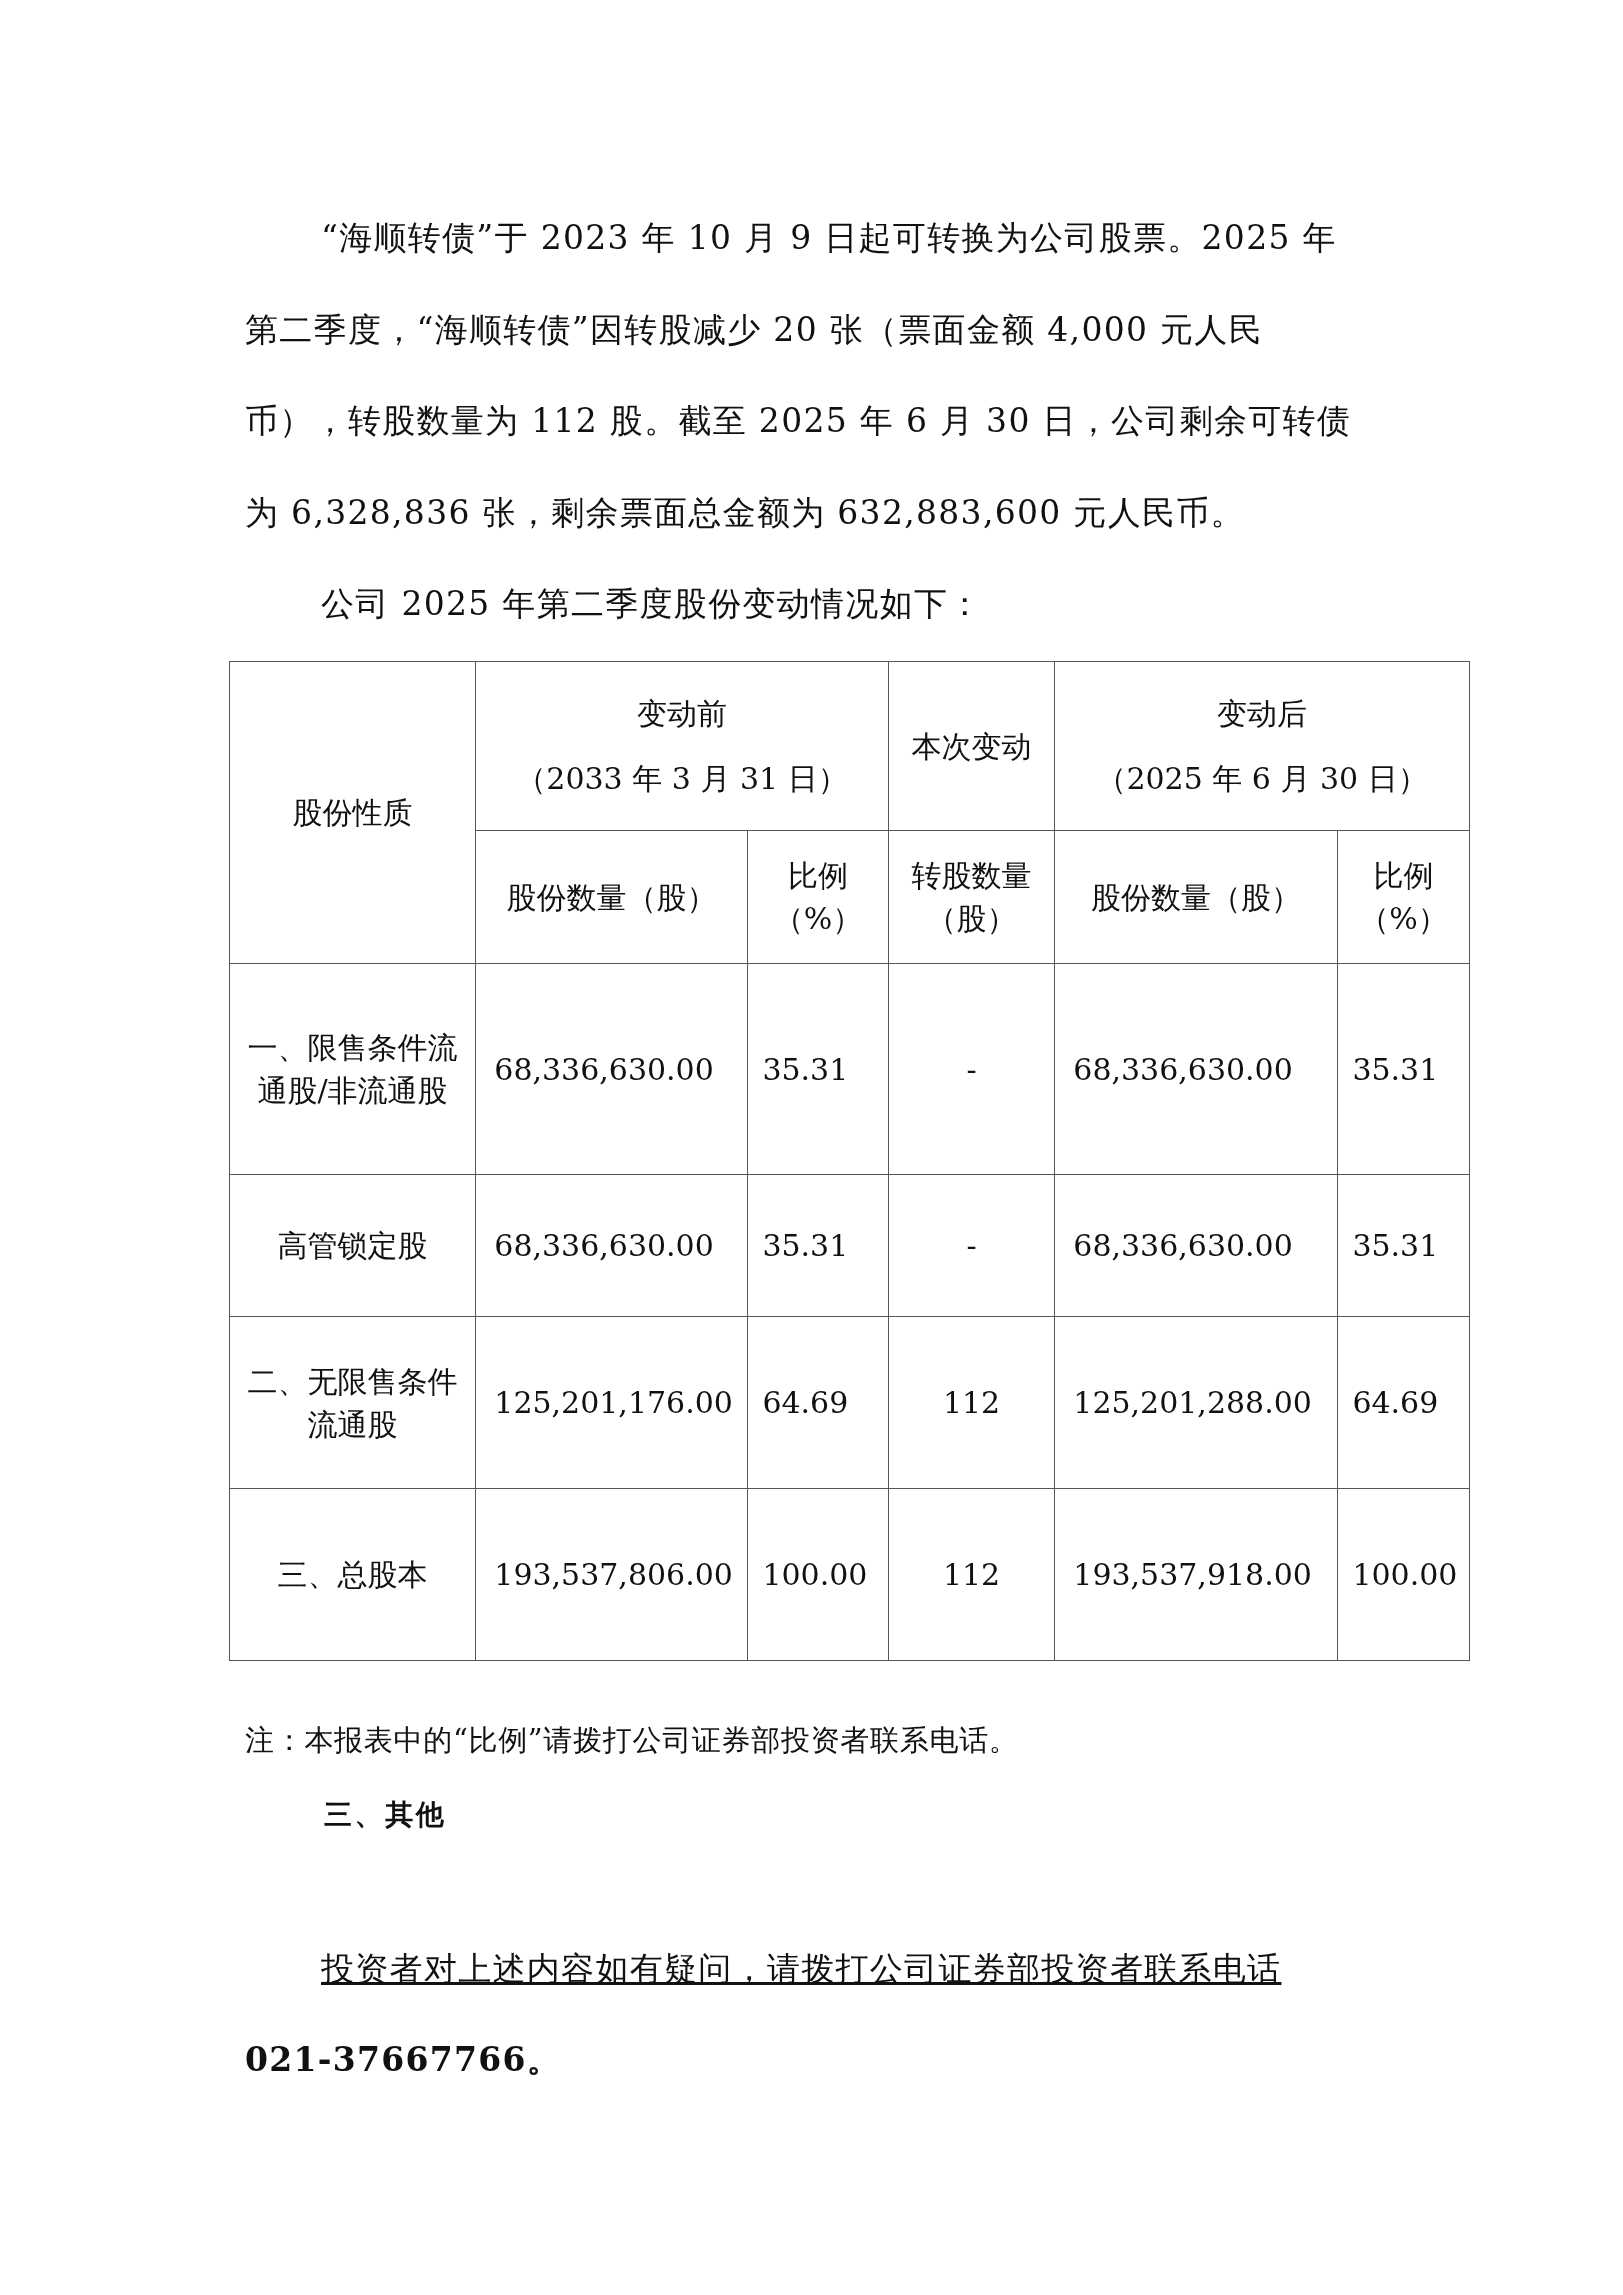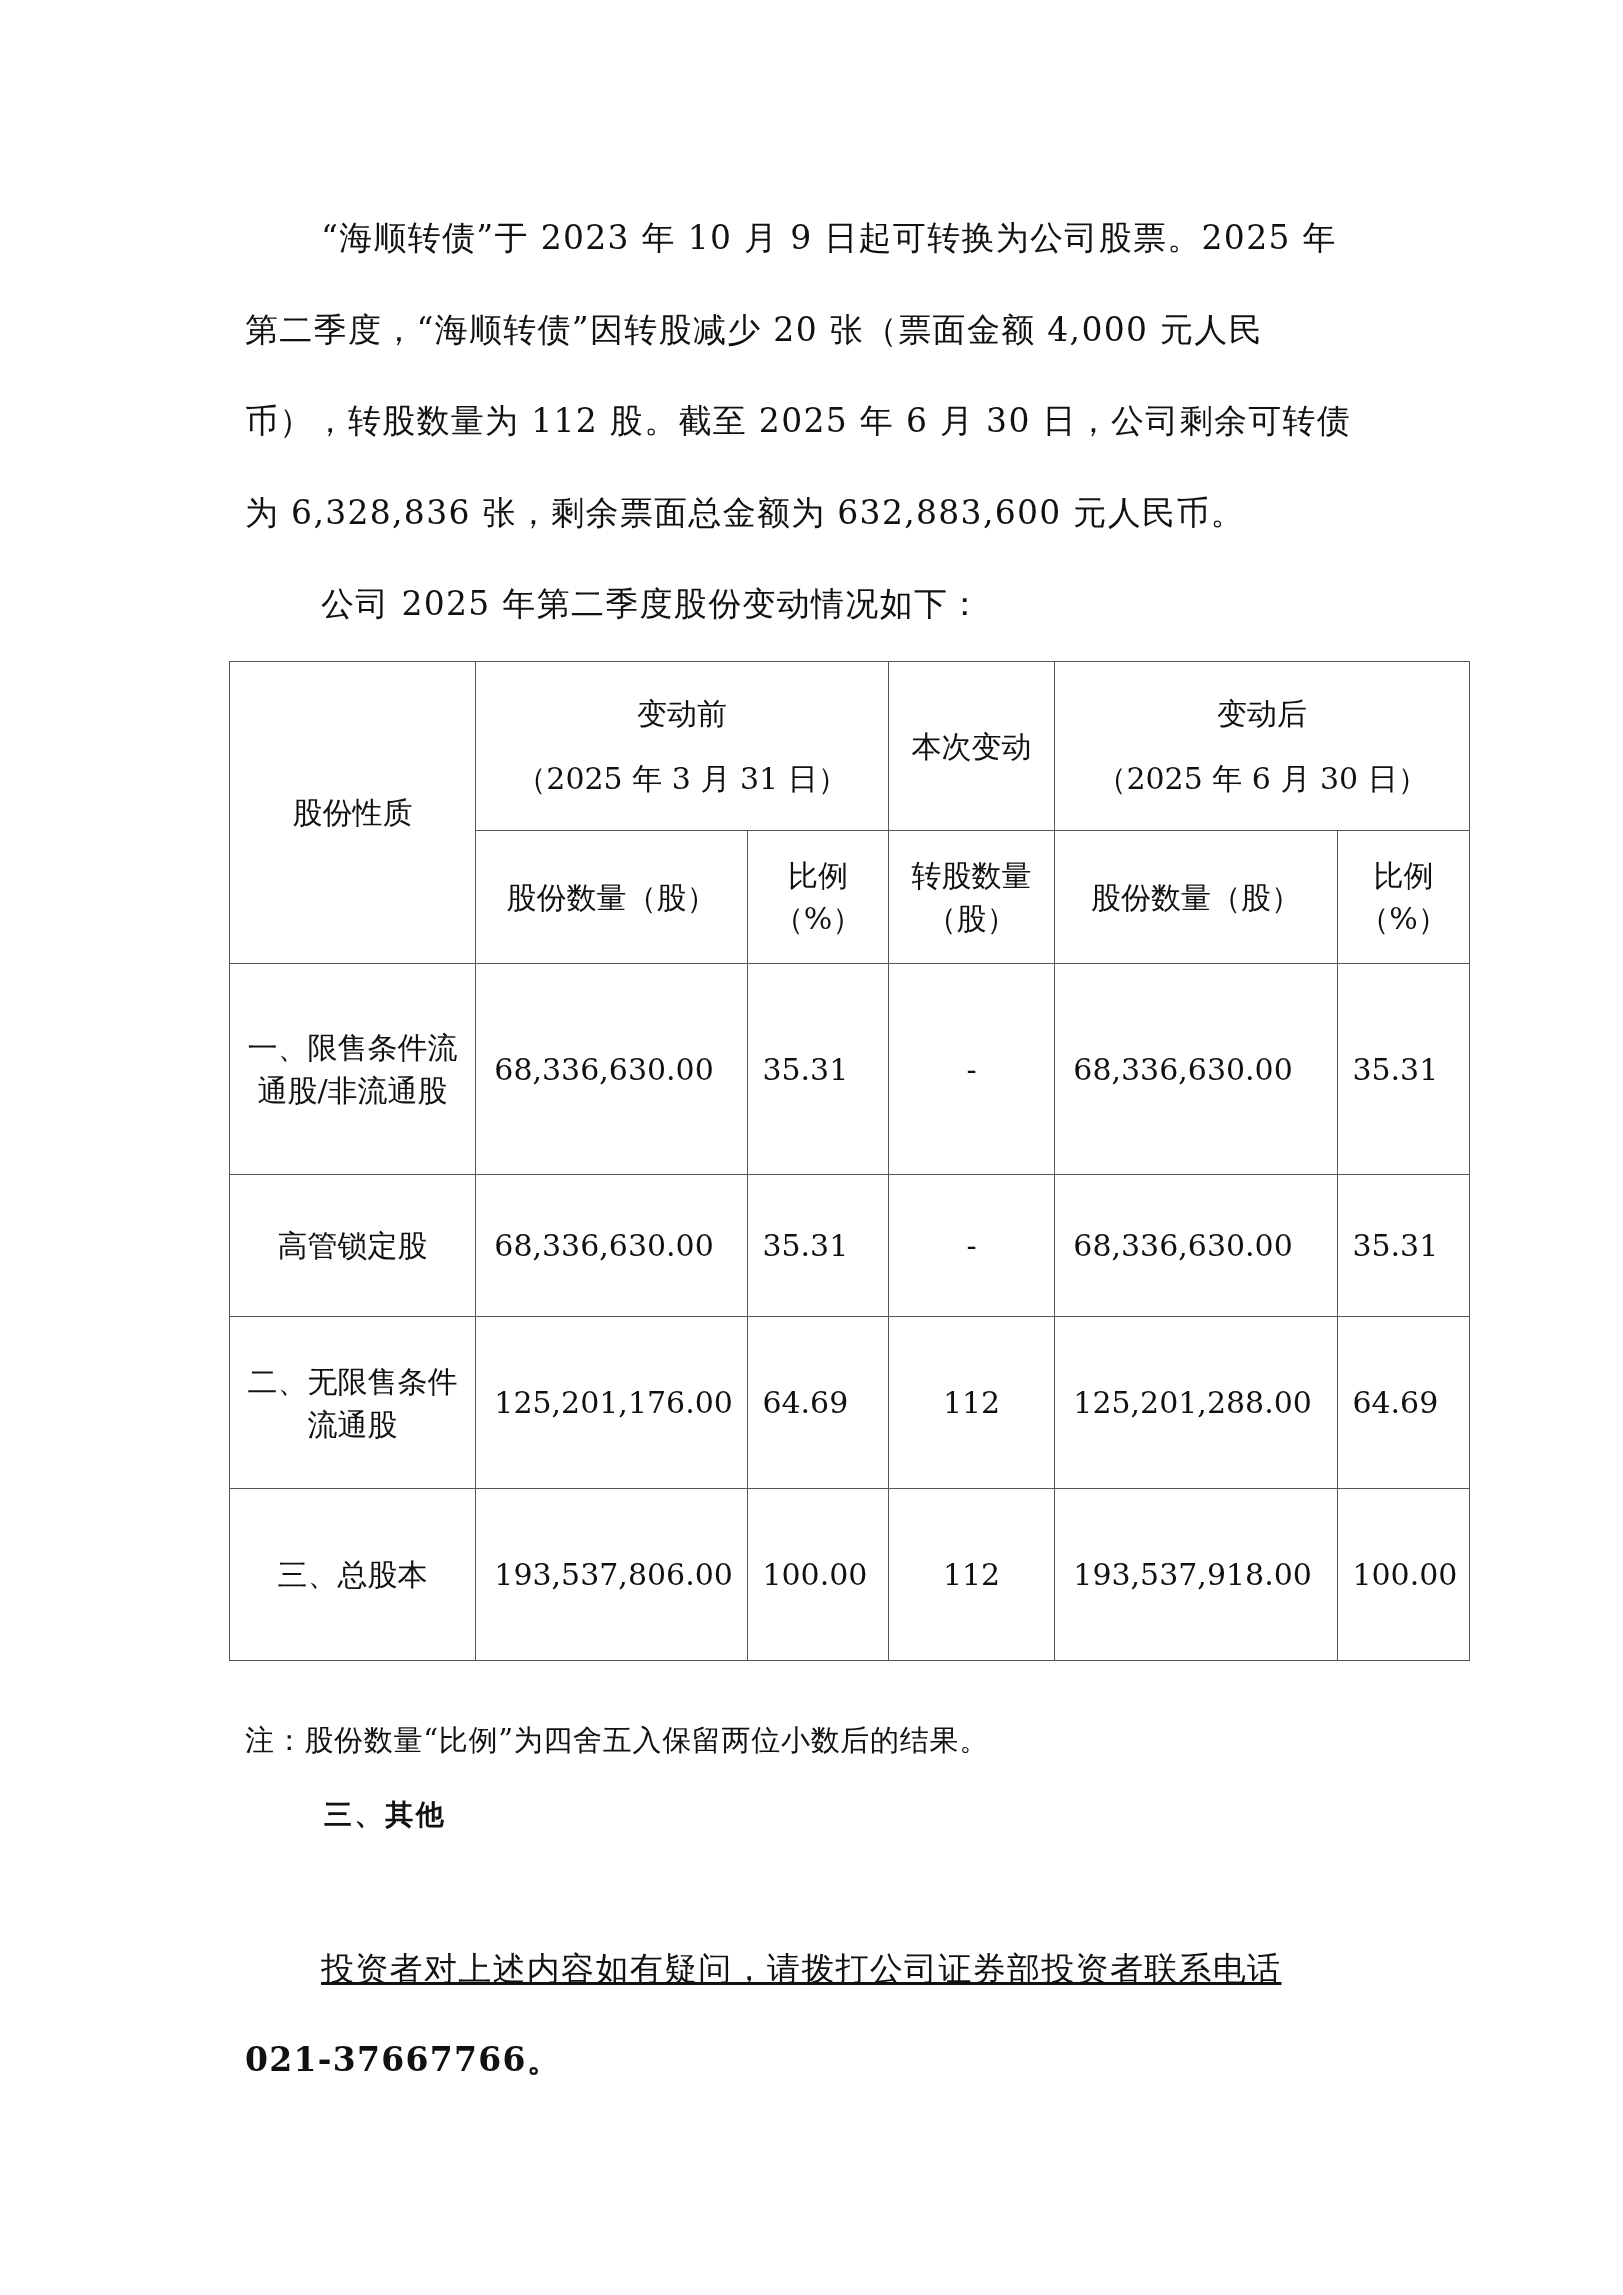--- a/index.html
+++ b/index.html
@@ -31,21 +31,21 @@
       <col style="width:141px">
     <col style="width:166px">
       <col style="width:283px">
       <col style="width:132px">
   </colgroup>
   <tbody>
       <tr style="height:169px">
     <td rowspan="2">股份性质</td>
     <td colspan="2">
       <div style="margin-bottom:22px">变动前</div>
-      <div>（2025 年 3 月 31 日）</div>
+      <div>（2033 年 3 月 31 日）</div>
     </td>
     <td>本次变动</td>
     <td colspan="2">
       <div style="margin-bottom:22px">变动后</div>
       <div>（2025 年 6 月 30 日）</div>
     </td>
   </tr>
   <tr style="height:133px">
     <td>股份数量（股）</td>
     <td>
@@ -100,19 +100,19 @@
         </td>
     <td class="num">193,537,806.00</td>
     <td class="pct">100.00</td>
     <td>112</td>
     <td class="num">193,537,918.00</td>
     <td class="pct">100.00</td>
   </tr>
 </tbody>
   </table>
 
-<div class="note">注：股份数量“比例”为四舍五入保留两位小数后的结果。</div>
+<div class="note">注：本报表中的“比例”请拨打公司证券部投资者联系电话。</div>
 
 <div class="heading">三、其他</div>
 
 <div class="line" style="left:321px; top:1947px;text-decoration:underline;">投资者对上述内容如有疑问，请拨打公司证券部投资者联系电话</div>
 <div class="line" style="left:245px; top:2038px;font-weight:bold;">021-37667766。</div>
 
 
 </body></html>

